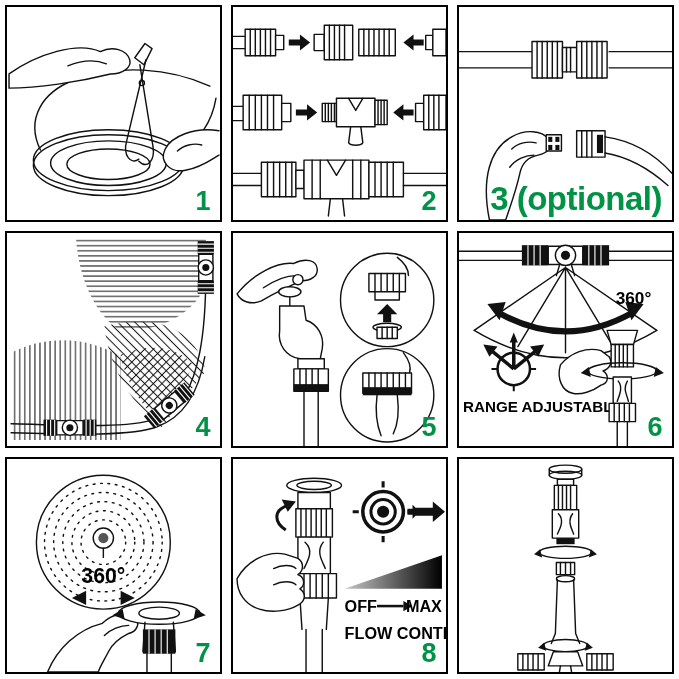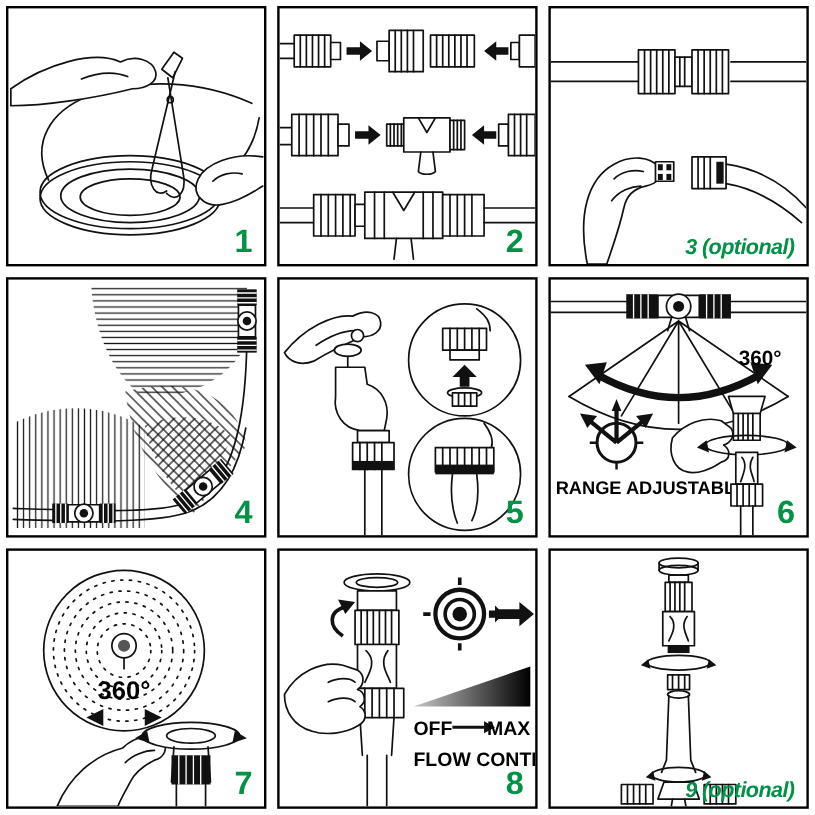--- a/index.html
+++ b/index.html
@@ -7,21 +7,21 @@
   .sheet{width:679px;height:679px;box-sizing:border-box;padding:5px;
          display:grid;grid-template-columns:repeat(3,1fr);grid-template-rows:repeat(3,1fr);gap:9px;}
   .panel{position:relative;border:2px solid #000;background:#fff;overflow:hidden;}
   .panel svg{width:100%;height:100%;display:block;}
   .ln{stroke:#111;fill:none;stroke-width:1.4;stroke-linecap:round;stroke-linejoin:round;}
   .lnf{stroke:#111;fill:#fff;stroke-width:1.4;stroke-linecap:round;stroke-linejoin:round;}
   .dk{fill:#111;stroke:none;}
   .wh{stroke:#fff;stroke-width:1.1;fill:none;}
   .step-label{position:absolute;right:10px;bottom:5px;color:#009245;
               font-weight:bold;font-size:27px;line-height:1;letter-spacing:-0.5px;}
-  .step-label.small{font-size:18px;font-style:italic;}
+  .step-label.small{font-size:33px;}
   svg text{font-family:"Liberation Sans",sans-serif;font-weight:bold;fill:#000;}
 </style>
 </head>
 <body>
 
 <div class="sheet">
 
   <div class="panel">
     <svg viewBox="0 0 210 210">
       <ellipse cx="100" cy="156" rx="74" ry="30" class="ln"></ellipse>
@@ -352,16 +352,15 @@
         <polygon points="84,181 78,186 86,189" class="dk"></polygon>
         <polygon points="126,181 132,186 124,189" class="dk"></polygon>
         <path class="lnf" d="M93,190 H117 L122,204 H88 Z"></path>
         <rect x="58" y="192" width="26" height="16" class="lnf"></rect>
         <path class="ln" d="M63,192 V208 M68,192 V208 M73,192 V208 M78,192 V208"></path>
         <rect x="126" y="192" width="26" height="16" class="lnf"></rect>
         <path class="ln" d="M131,192 V208 M136,192 V208 M141,192 V208 M146,192 V208"></path>
         <path class="ln" d="M100,204 L99,210 M110,204 L111,210"></path>
       </g>
     </svg>
-    <div class="step-label small">9 (optional)</div>
   </div>
 
 </div>
 
 </body></html>

